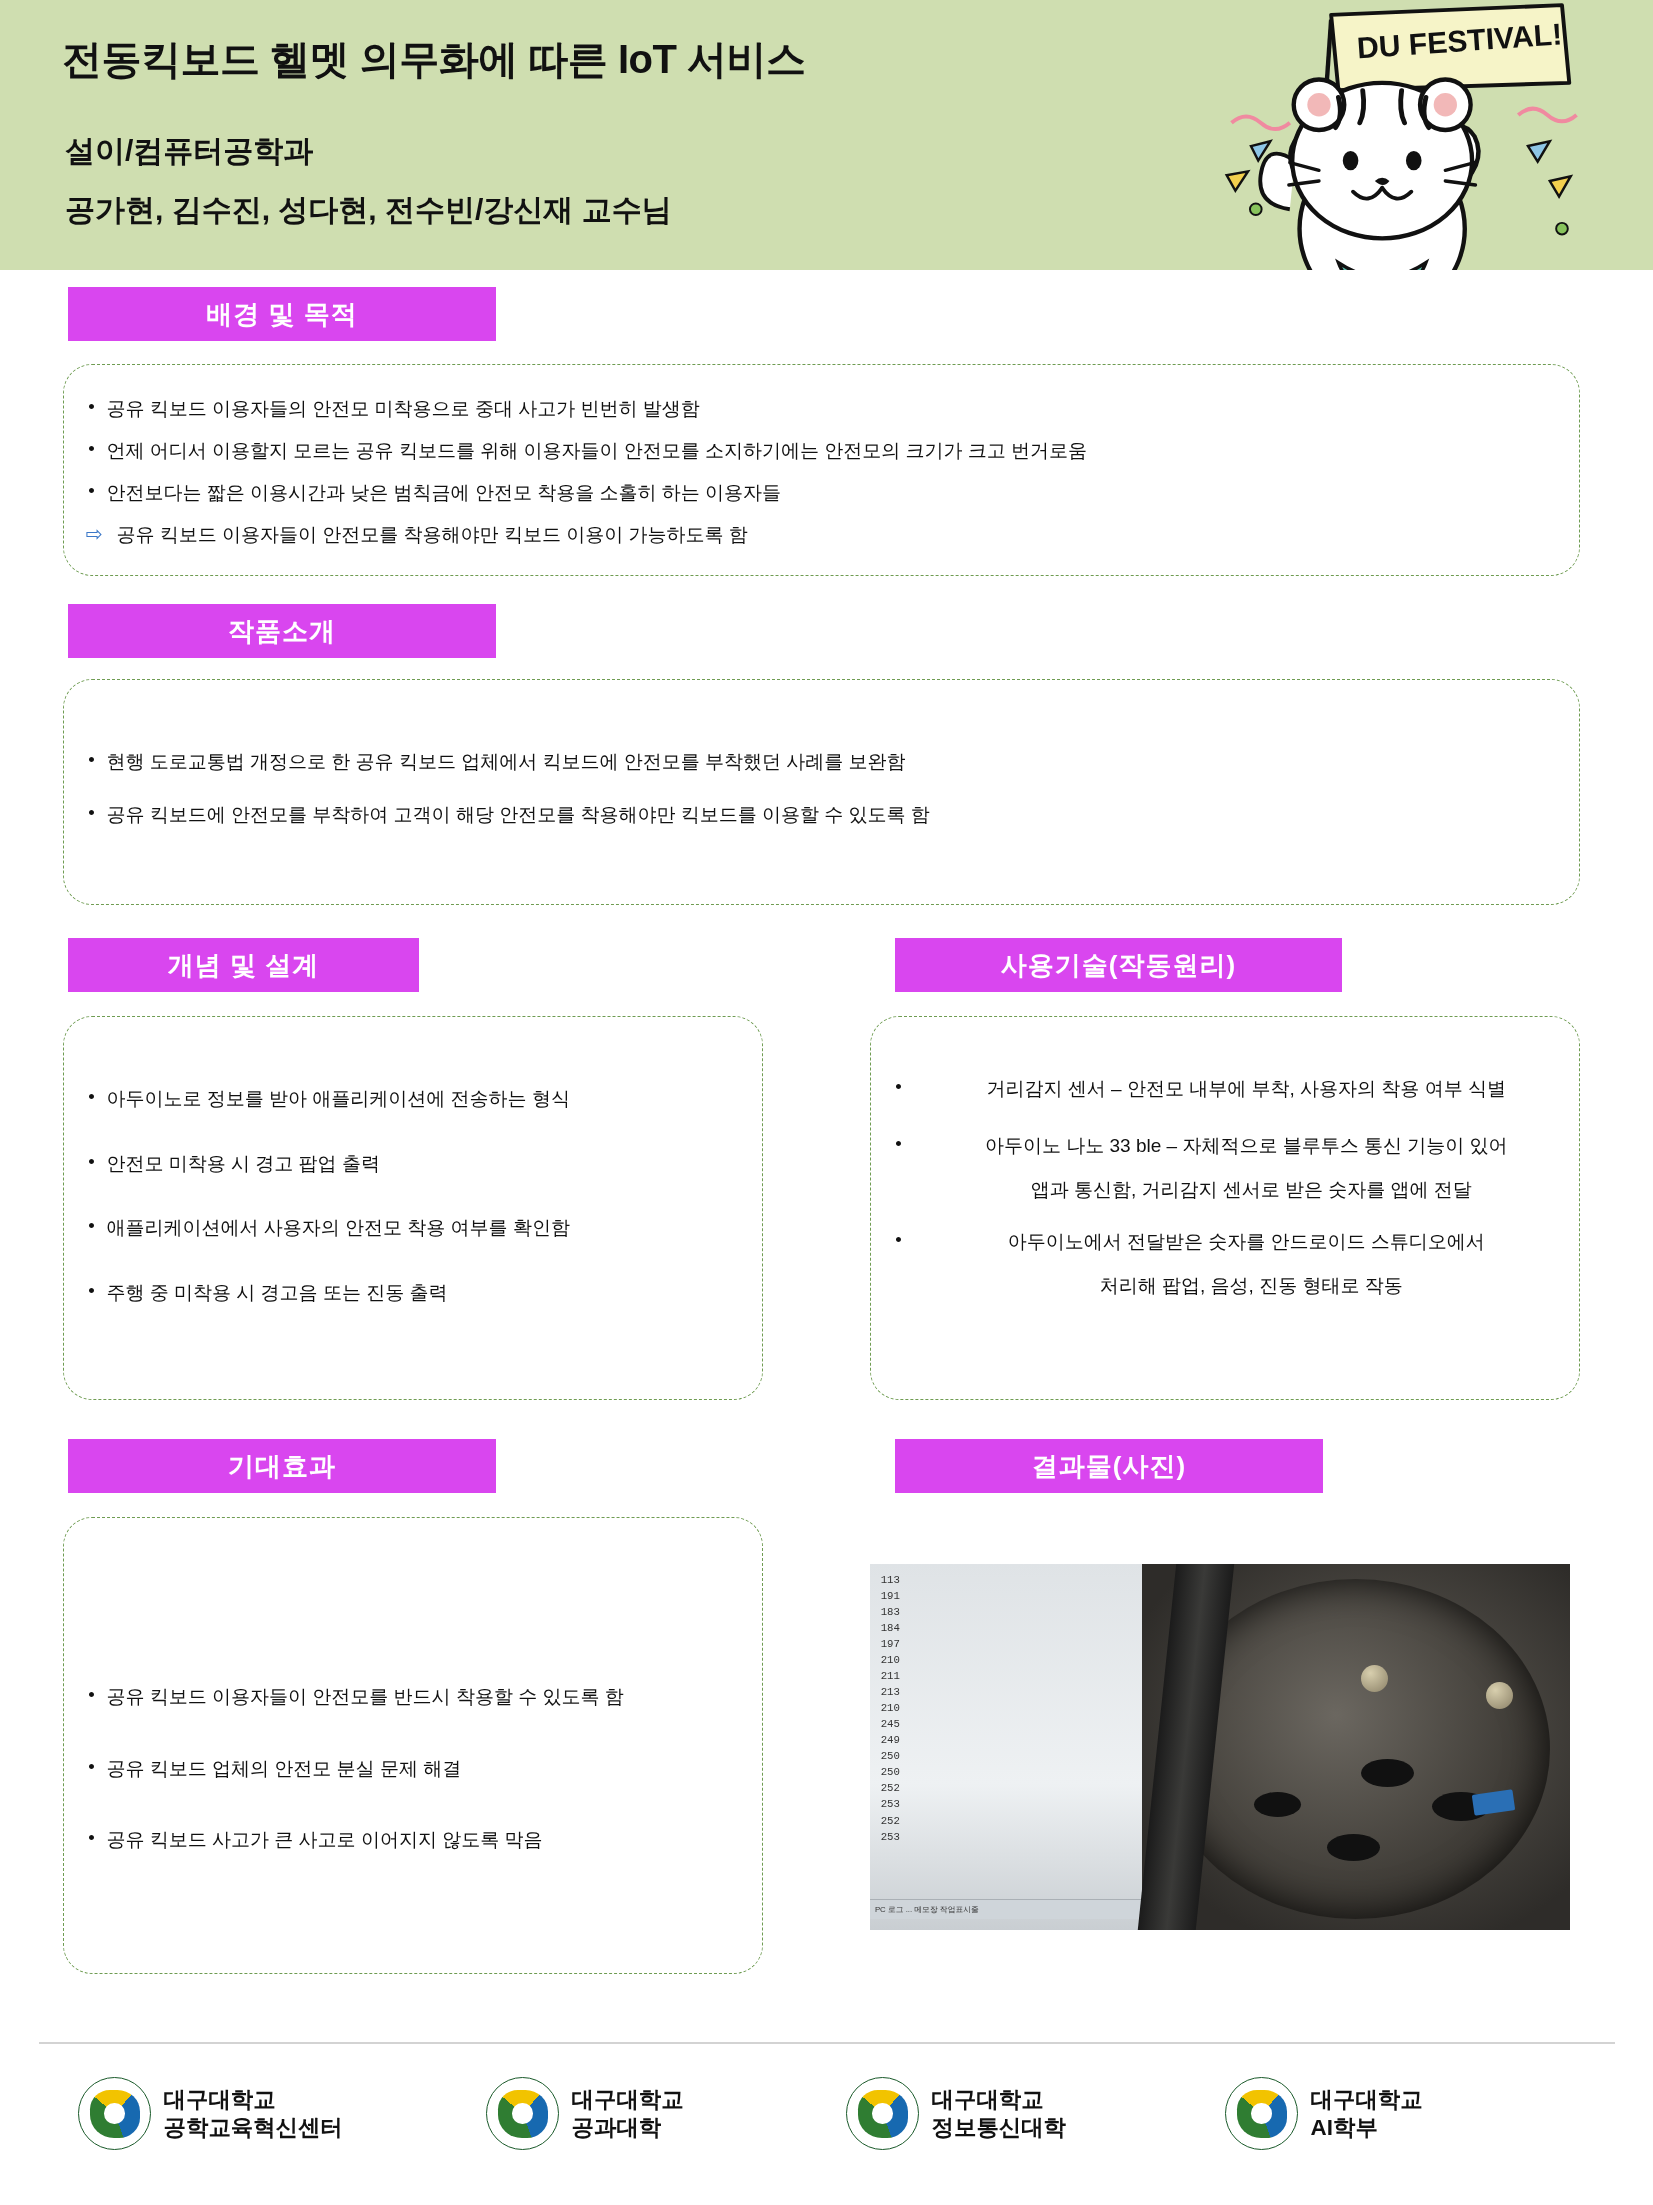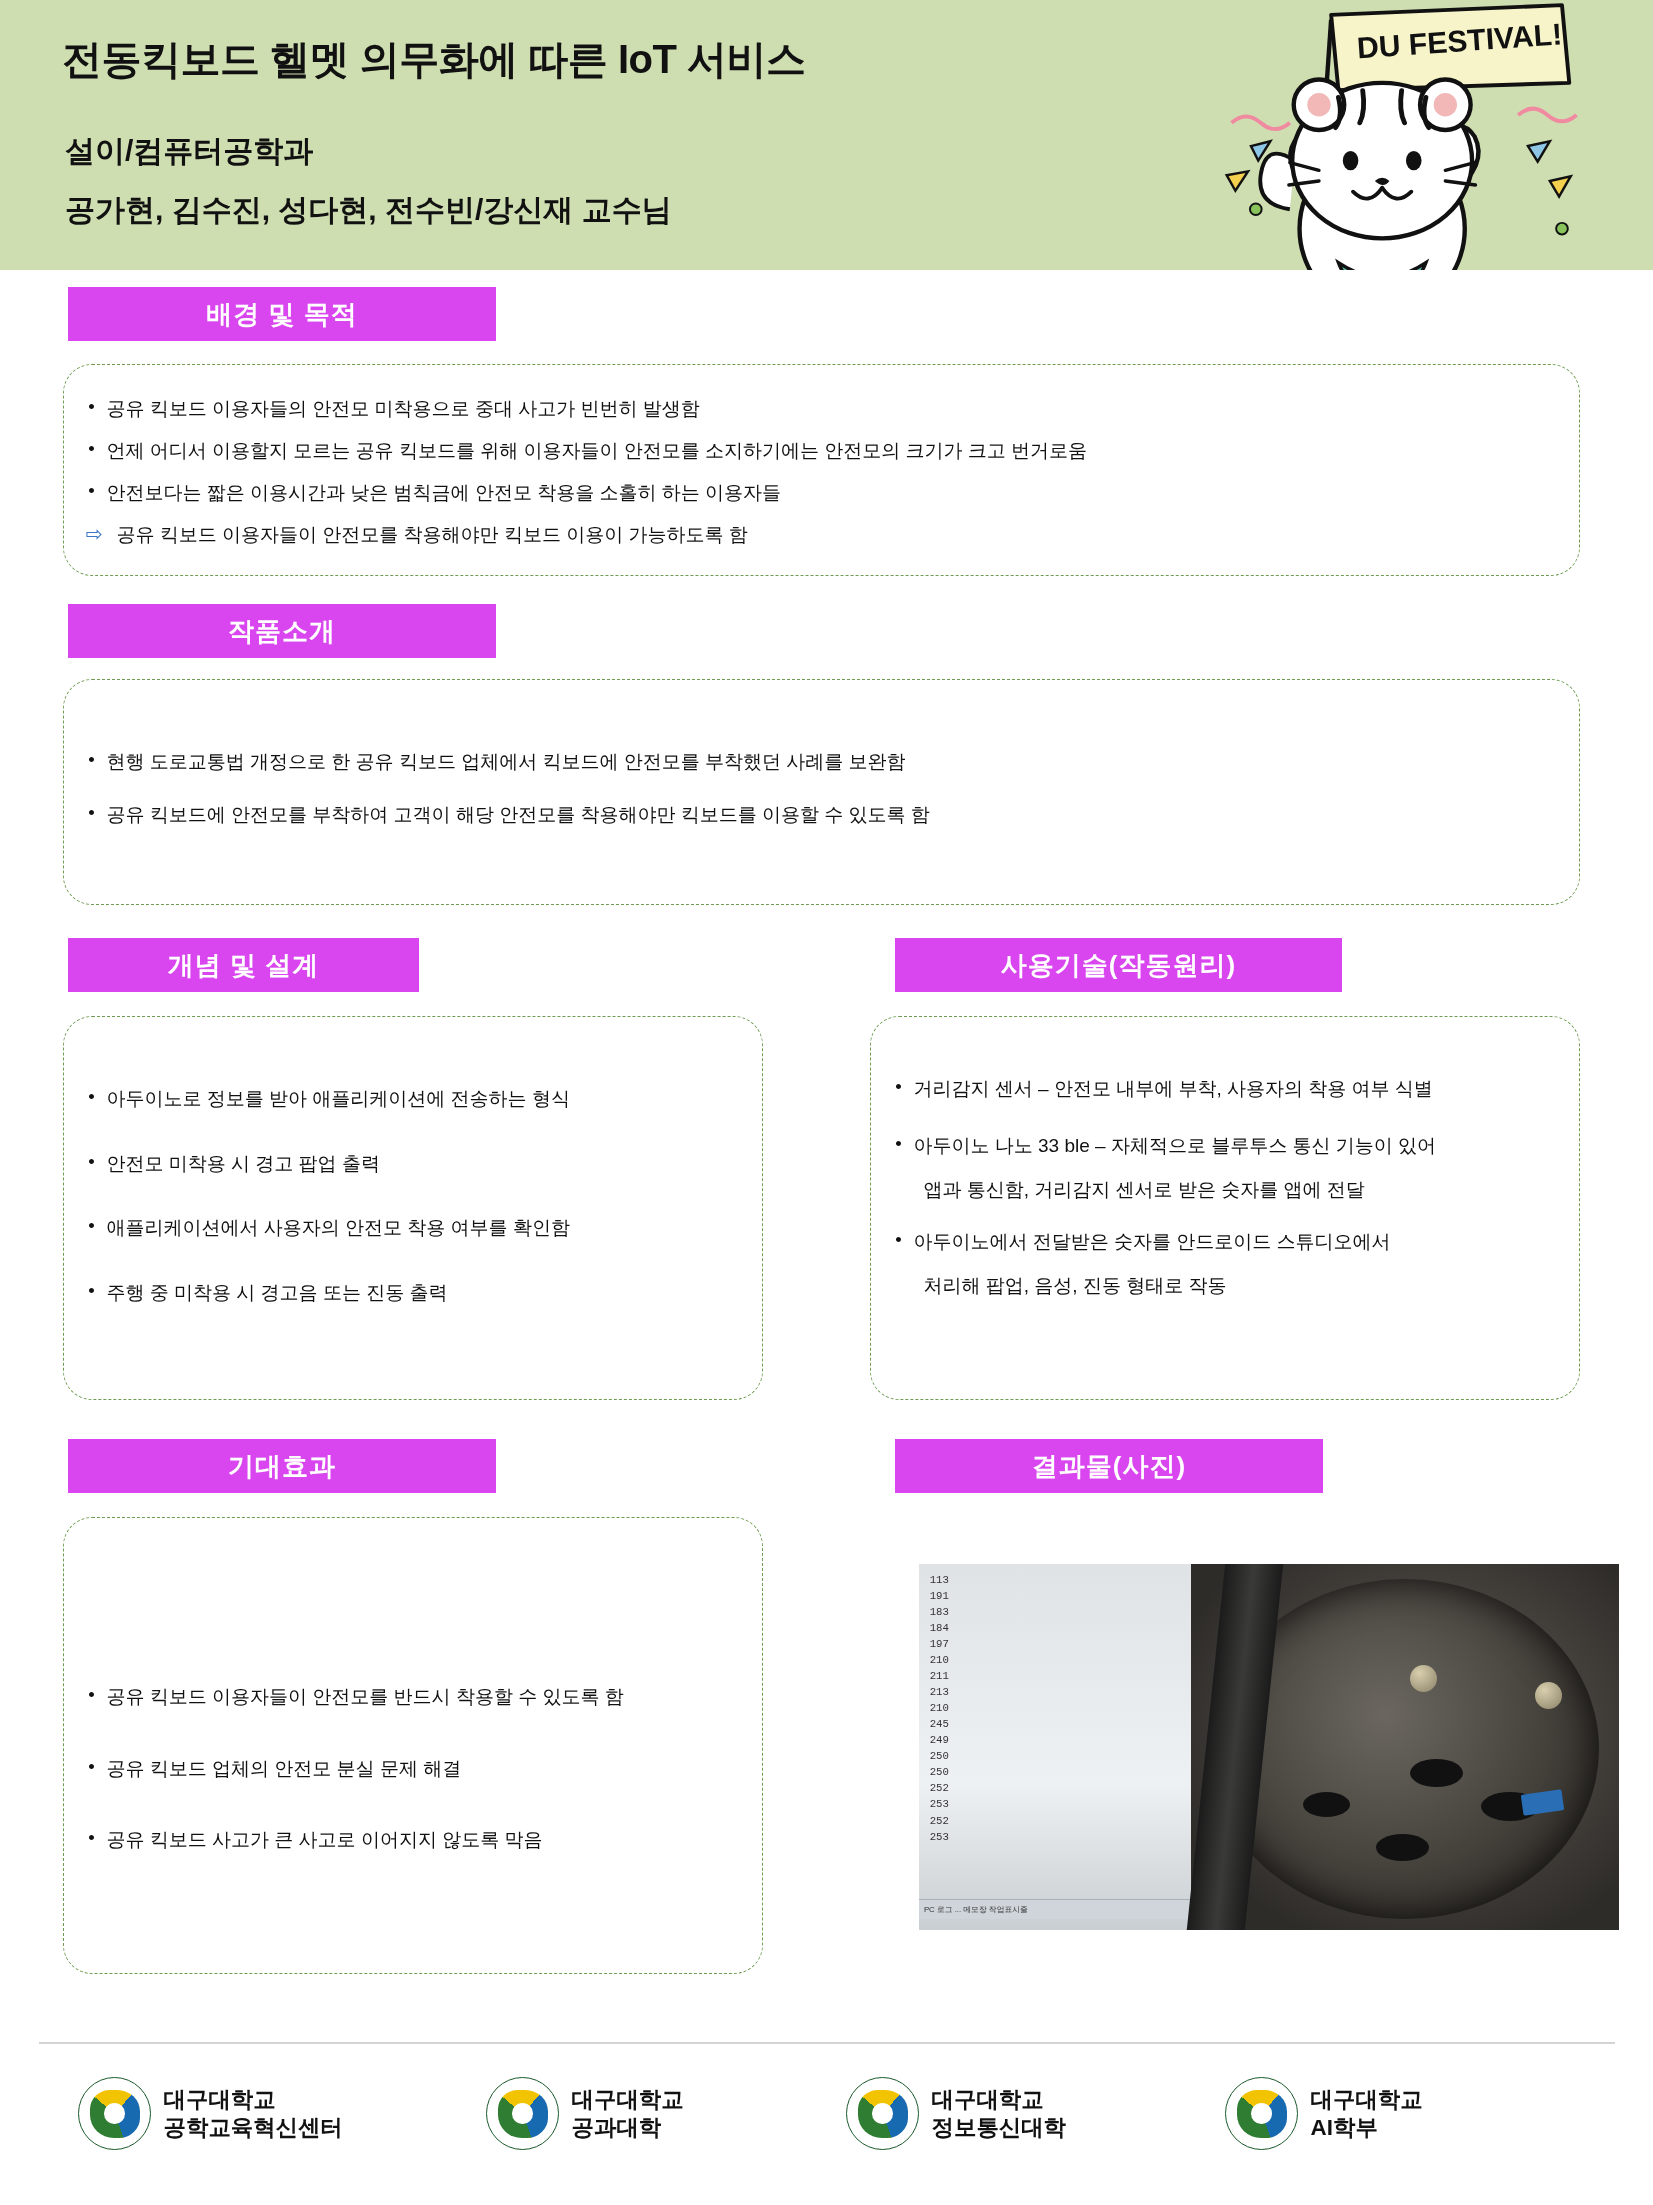--- a/index.html
+++ b/index.html
@@ -120,21 +120,21 @@
   }
   .bullet-list li.cont {
     padding-left: 35px;
     white-space: nowrap;
   }
   .bullet-list li.cont::before { content: ""; }
 
   
   .photo {
     position: absolute;
-    left: 919px;
+    left: 870px;
     top: 1564px;
     width: 700px;
     height: 366px;
     overflow: hidden;
     background: #2b2b2b;
   }
   .photo .screen {
     position: absolute;
     left: 0; top: 0;
     width: 272px;
@@ -363,21 +363,21 @@
     <li style="margin-bottom:37px;">아두이노로 정보를 받아 애플리케이션에 전송하는 형식</li>
     <li style="margin-bottom:37px;">안전모 미착용 시 경고 팝업 출력</li>
     <li style="margin-bottom:37px;">애플리케이션에서 사용자의 안전모 착용 여부를 확인함</li>
     <li>주행 중 미착용 시 경고음 또는 진동 출력</li>
   </ul>
 </div>
 
 <div class="tab" style="left:895px; top:938px; width:447px; height:54px;">사용기술(작동원리)</div>
 
 <div class="dashbox" style="left:870px; top:1016px; width:710px; height:384px;">
-  <ul class="bullet-list" style="margin:58px 0 0 17.5px;">
+  <ul class="bullet-list" style="margin:58px 0 0 17.5px;text-align:center;">
     <li style="margin-bottom:29px;">거리감지 센서 – 안전모 내부에 부착, 사용자의 착용 여부 식별</li>
     <li style="margin-bottom:16.5px;">아두이노 나노 33 ble – 자체적으로 블루투스 통신 기능이 있어</li>
     <li class="cont" style="margin-bottom:25px;">앱과 통신함, 거리감지 센서로 받은 숫자를 앱에 전달</li>
     <li style="margin-bottom:16.5px;">아두이노에서 전달받은 숫자를 안드로이드 스튜디오에서</li>
     <li class="cont">처리해 팝업, 음성, 진동 형태로 작동</li>
   </ul>
 </div>
 
 <div class="tab" style="left:68px; top:1439px; width:428px; height:54px;">기대효과</div>
 

